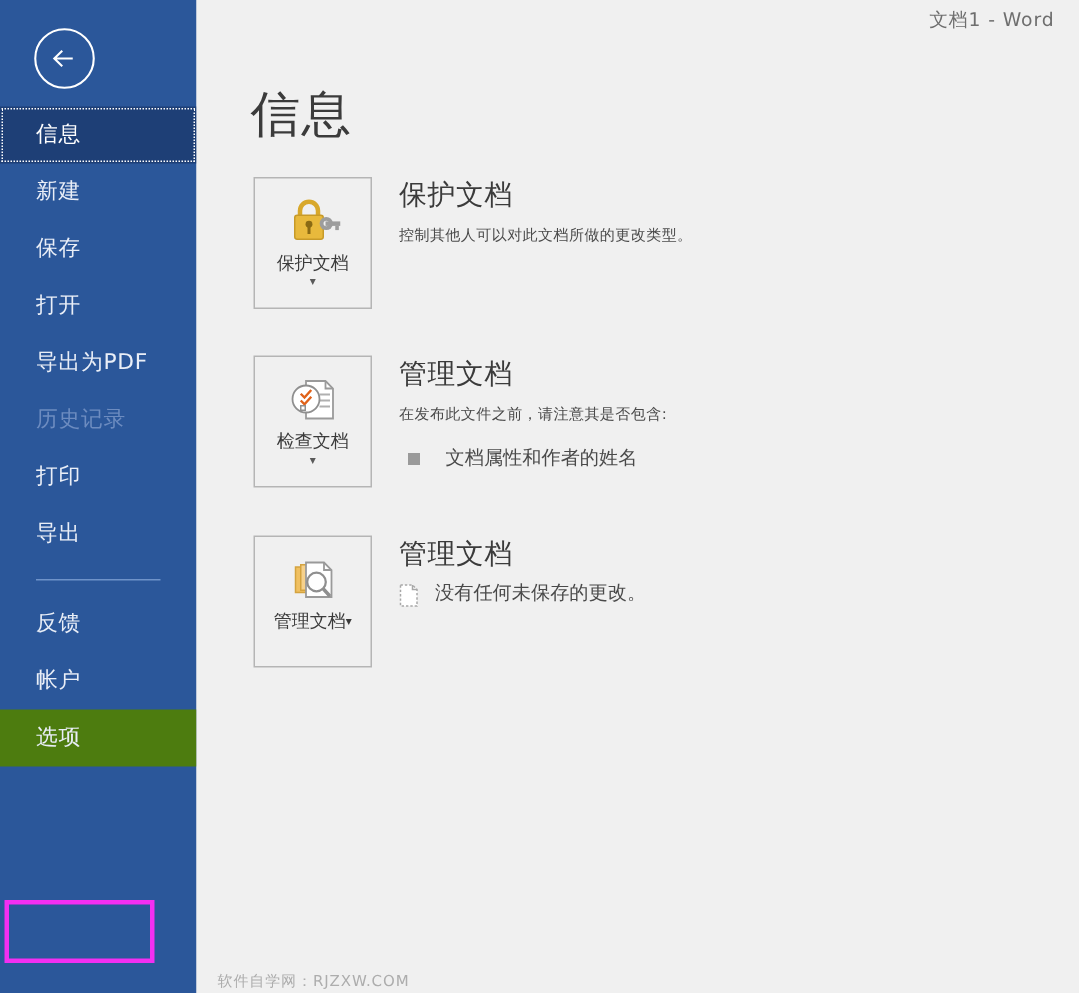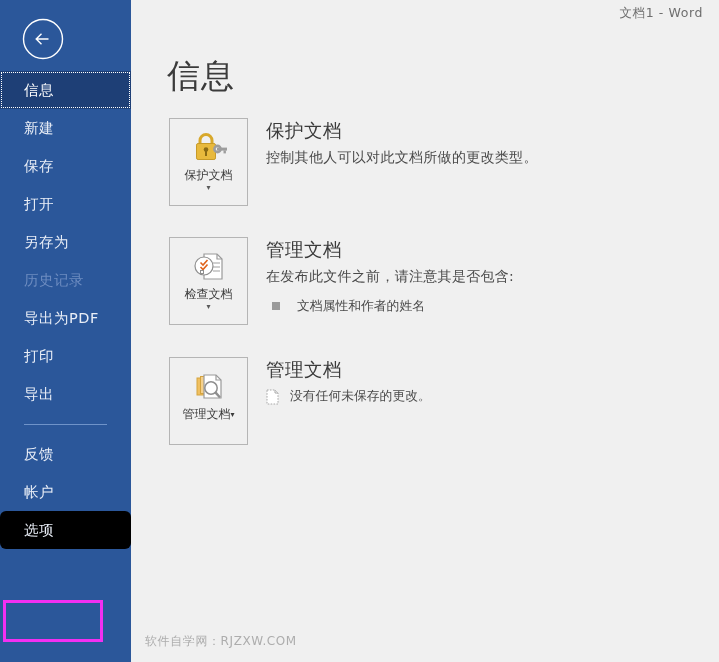--- a/index.html
+++ b/index.html
@@ -52,22 +52,21 @@
     background: #1e3f76;
     outline: 1px dotted #ffffff;
     outline-offset: -2px;
     color: #ffffff;
   }
   .nav-item.disabled {
     color: #6d8cc0;
     cursor: default;
   }
   .nav-item.hover {
-    background: #000000;
-    border-radius: 6px;
+    background: #4d7c0f;
   }
   .nav-sep {
     height: 1px;
     background: #6f93c9;
     margin: 11px 24px 10px 24px;
   }
   .highlight-box {
     position: absolute;
     left: 3px;
     top: 600px;
@@ -155,21 +154,21 @@
   }
   .sec-title {
     font-size: 18.5px;
     color: #3b3b3b;
     line-height: 24px;
     letter-spacing: 0.5px;
     margin: 0 0 5px 0;
     font-weight: normal;
   }
   .sec-desc {
-    font-size: 14px;
+    font-size: 10px;
     color: #4a4a4a;
     line-height: 19px;
     letter-spacing: 0.3px;
   }
   .bullet-row {
     display: flex;
     align-items: flex-start;
     margin-top: 11px;
     font-size: 12.8px;
     color: #4a4a4a;
@@ -191,22 +190,22 @@
     align-items: flex-end;
     margin-top: 4px;
     font-size: 12.8px;
     color: #4a4a4a;
     line-height: 18px;
   }
 
   .watermark {
     position: absolute;
     left: 14px;
-    bottom: 12px;
-    font-size: 12px;
+    bottom: 1px;
+    font-size: 10px;
     color: #adadad;
     letter-spacing: 0.6px;
   }
 </style>
 </head>
 <body>
 
 <div id="app">
 
   <div class="sidebar">
@@ -225,27 +224,24 @@
       <div class="nav-item">
         <span>新建</span>
       </div>
       <div class="nav-item">
         <span>保存</span>
       </div>
       <div class="nav-item">
         <span>打开</span>
       </div>
       <div class="nav-item">
-        <span>另存为</span>
+        <span>导出为PDF</span>
       </div>
       <div class="nav-item disabled">
         <span>历史记录</span>
-      </div>
-      <div class="nav-item">
-        <span>导出为PDF</span>
       </div>
       <div class="nav-item">
         <span>打印</span>
       </div>
       <div class="nav-item">
         <span>导出</span>
       </div>
 
       <div class="nav-sep"></div>
 

